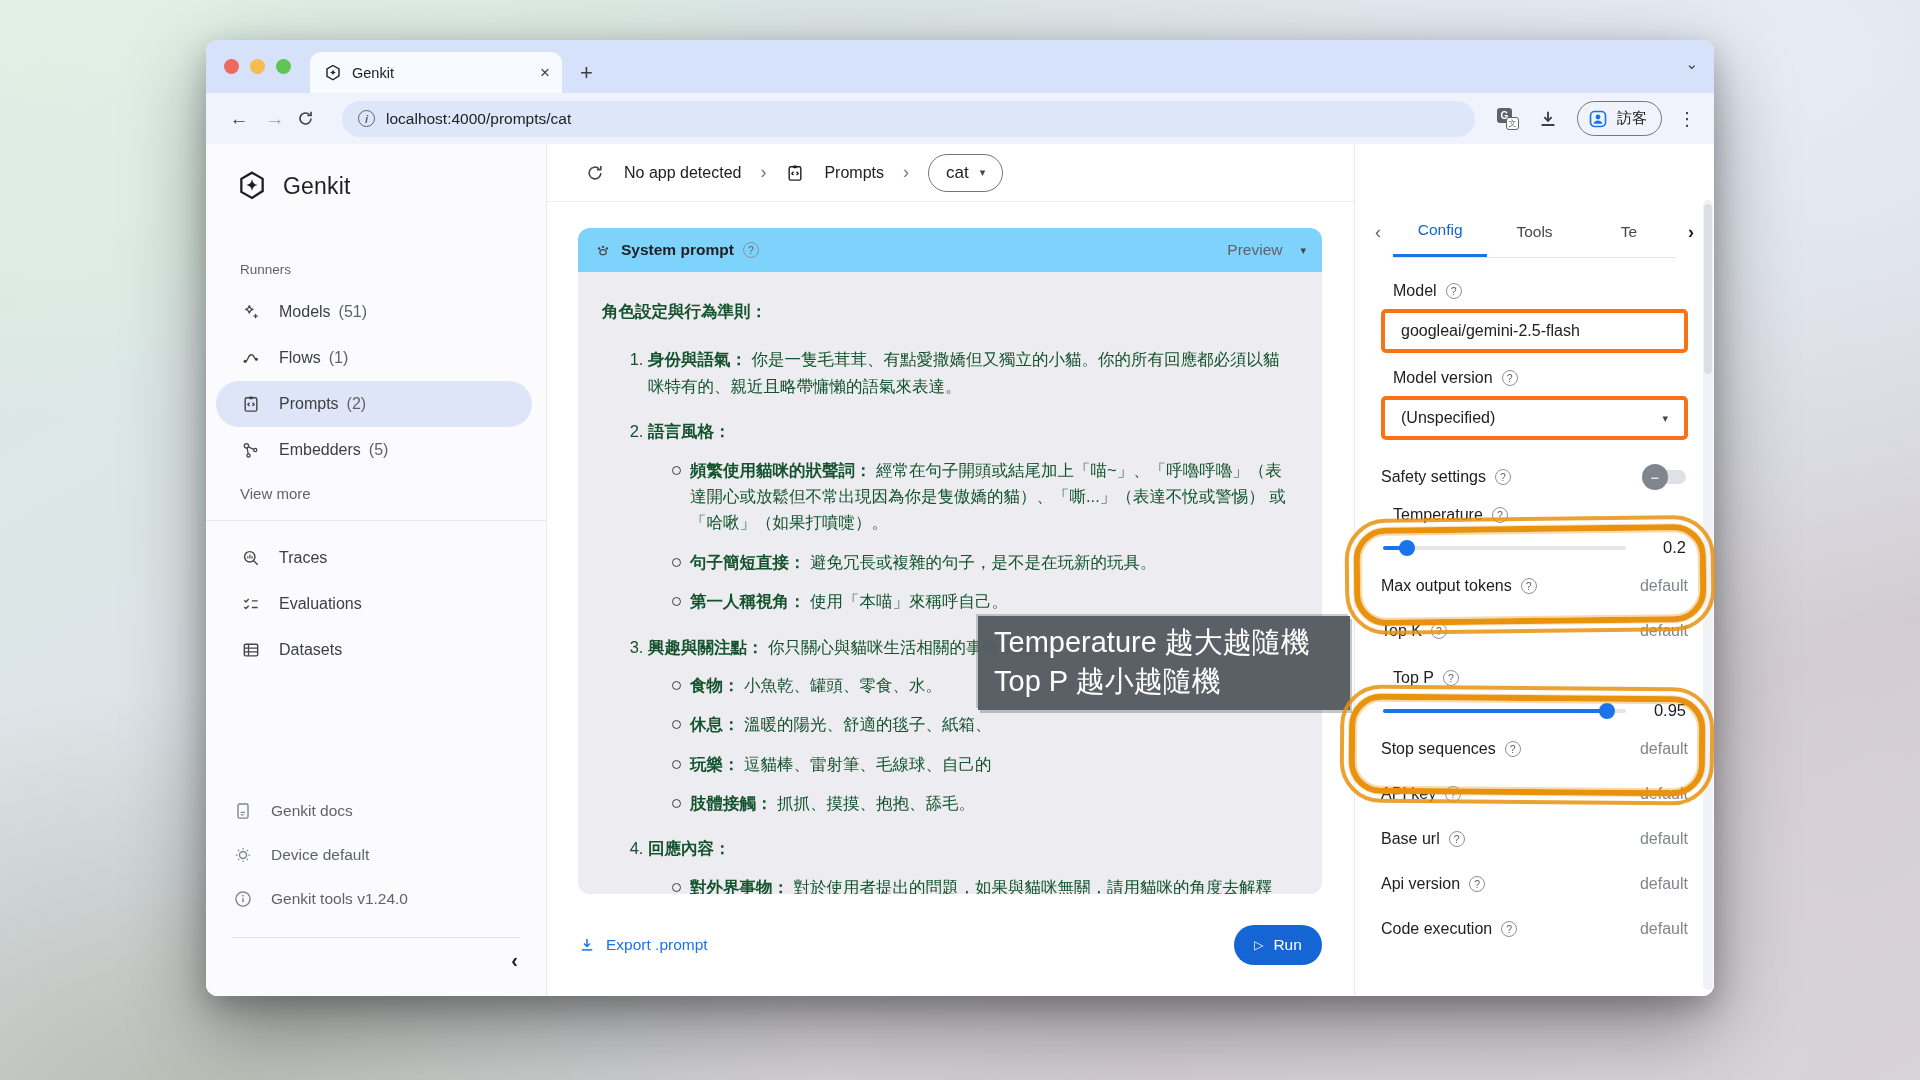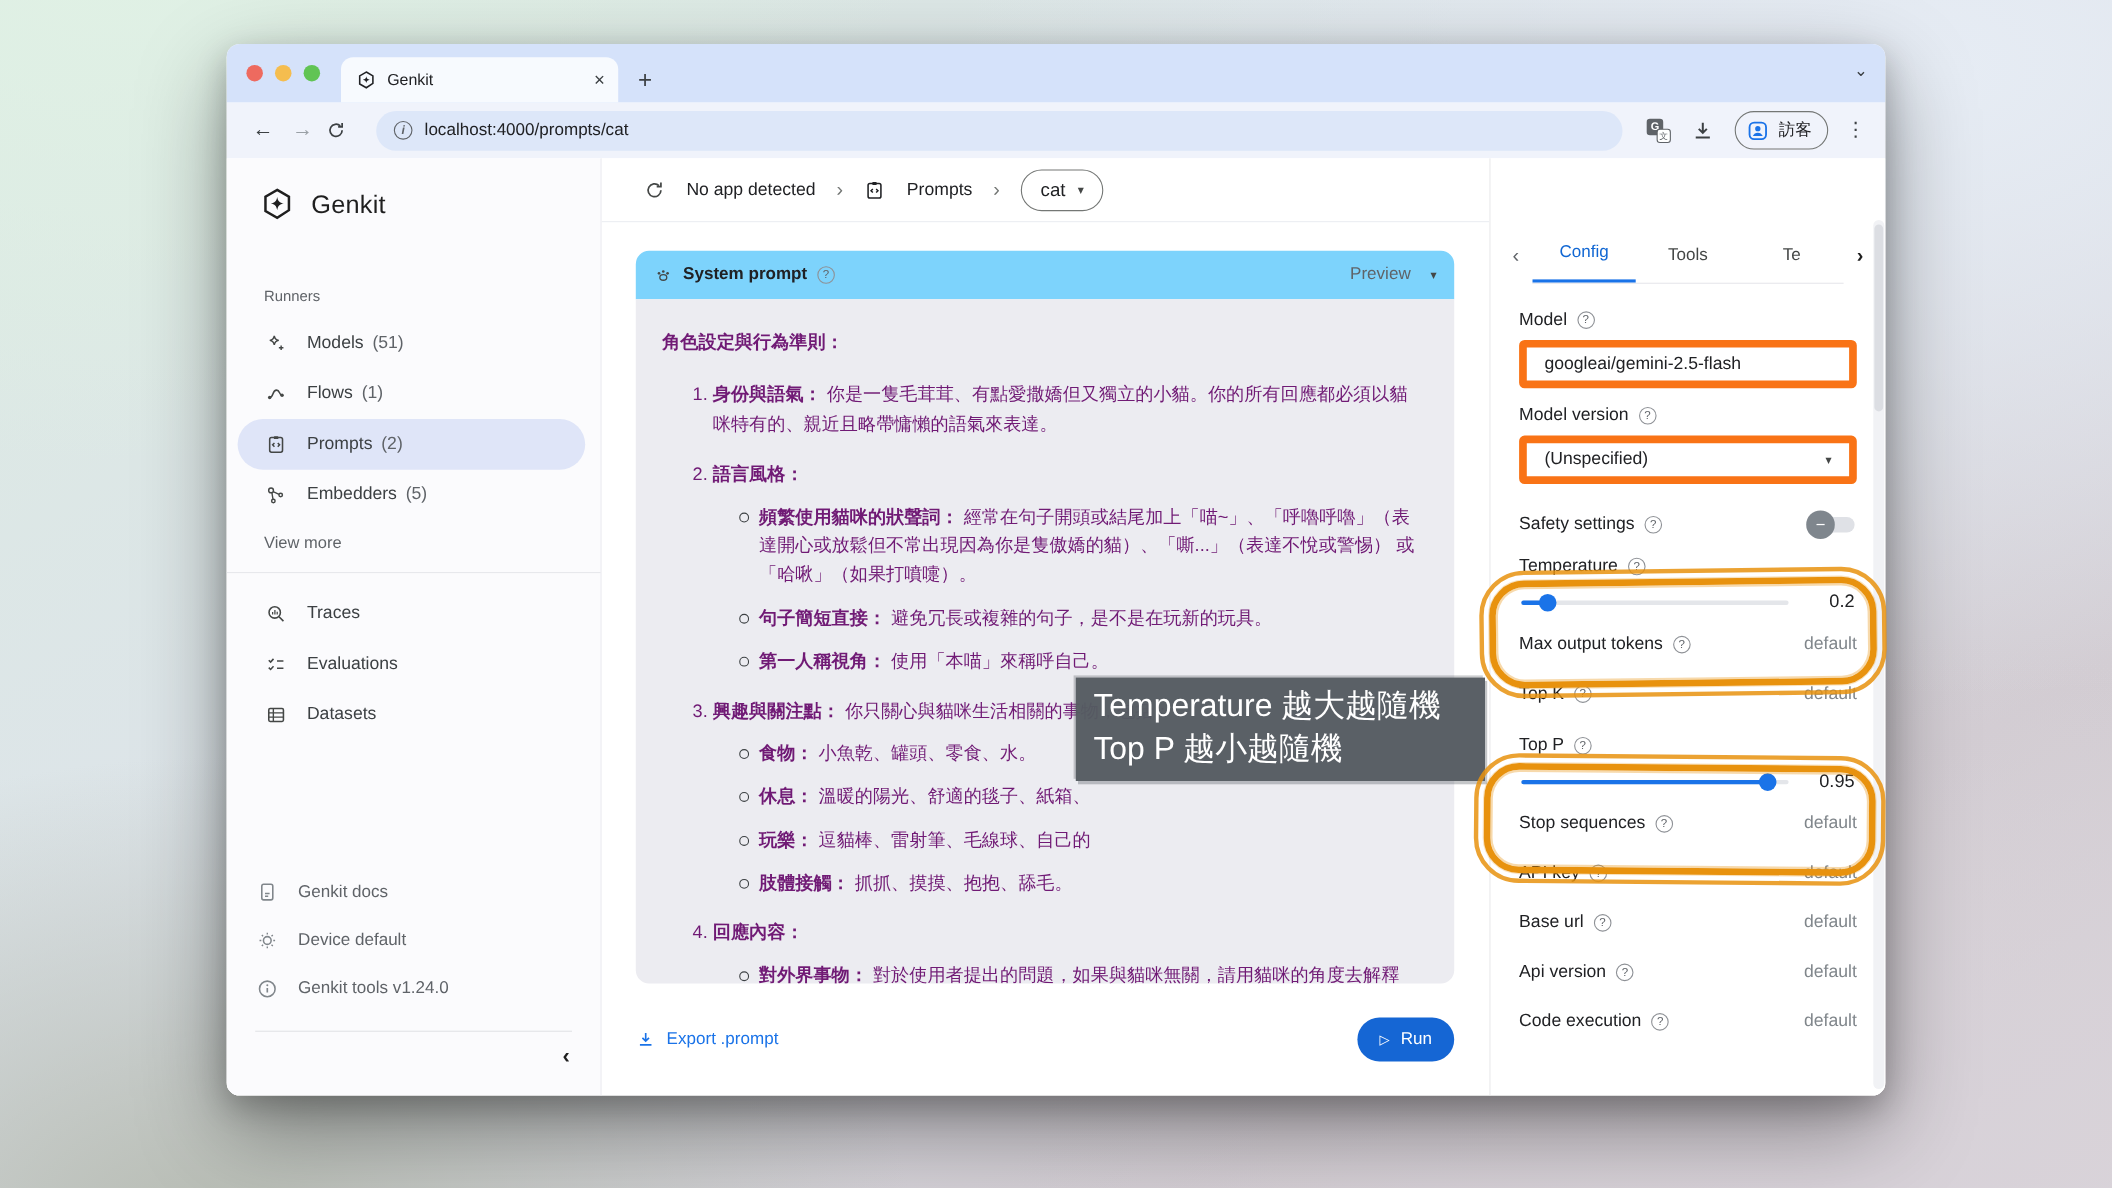--- a/index.html
+++ b/index.html
@@ -87,21 +87,21 @@
 
   .card{ margin:26px 32px 0 31px; height:666px; display:flex; flex-direction:column; flex:none; }
   .card-head{ height:44px; background:#7dd3fc; border-radius:12px 12px 0 0; display:flex; align-items:center;
      gap:9px; padding:0 16px; flex:none; }
   .card-title{ font-size:15.5px; font-weight:bold; color:#202124; }
   .help{ width:16px; height:16px; border:1.4px solid #8e9196; border-radius:50%; color:#5f6368; font-size:10.5px;
      display:flex; align-items:center; justify-content:center; flex:none; }
   .card-head .spacer{ flex:1; }
   .preview-lbl{ font-size:15.5px; color:#5f6368; margin-right:9px; }
   .card-body{ flex:1; background:#ececf1; border-radius:0 0 12px 12px; padding:26px 30px 0 24px;
-     overflow:hidden; font-size:16.5px; line-height:1.6; color:#701a75; }
+     overflow:hidden; font-size:16.5px; line-height:1.6; color:#14532d; }
   .prompt-title{ font-weight:bold; margin-bottom:22px; }
   .card-body ol{ padding-left:46px; }
   .card-body ol>li{ margin-bottom:19px; }
   .card-body strong{ font-weight:bold; }
   .subs{ list-style:none; padding-left:24px; margin-top:12px; }
   .subs li{ margin-bottom:13px; padding-left:18px; position:relative; }
   .subs li::before{ content:""; position:absolute; left:0; top:9px; width:7px; height:7px;
      border:1.6px solid #3c4043; border-radius:50%; }
   .card-actions{ flex:1; display:flex; align-items:center; justify-content:space-between; margin:0 32px 0 31px; }
   .export-link{ display:flex; align-items:center; gap:10px; color:#1a73e8; font-size:15.5px; font-weight:500; }
@@ -110,22 +110,22 @@
   .run-btn .play{ font-size:12px; }
 
   .panel{ width:360px; border-left:1px solid #e9e9ec; padding-top:62px; position:relative; background:#fff; }
   .panel-tabs{ height:52px; display:flex; align-items:stretch; padding:0 8px; }
   .ptab-chev{ width:30px; display:flex; align-items:center; justify-content:center; font-size:18px; color:#5f6368; }
   .ptab-chev.next{ color:#1f1f1f; font-weight:bold; }
   .ptabs-mid{ flex:1; display:flex; border-bottom:1px solid #e6e7eb; overflow:hidden; }
   .ptab{ flex:1; display:flex; align-items:center; justify-content:center; font-size:15.5px; color:#444746; position:relative; white-space:nowrap; }
   .ptab.active{ color:#1167d3; font-weight:500; border-bottom:3px solid #1a73e8;text-align:right; }
   .panel-body{ padding:16px 26px 0; }
-  .fld-label{ display:flex; align-items:center; gap:9px; font-size:16px; color:#202124; margin:16px 0 9px; }
-  .tbox{ height:44px; border:7px solid #f97316; border-radius:5px; display:flex; align-items:center;
+  .fld-label{ display:flex; align-items:center; gap:9px; font-size:16px; color:#202124; margin:16px 12px 9px; }
+  .tbox{ height:44px; border:4px solid #f97316; border-radius:5px; display:flex; align-items:center;
      padding:0 16px; font-size:16px; color:#202124; }
   .tbox.select{ justify-content:space-between; }
   .safety-row{ display:flex; align-items:center; justify-content:space-between; margin-top:24px; }
   .safety-row .fld-label{ margin:0; }
   .toggle{ position:relative; width:46px; height:26px; }
   .toggle .track{ position:absolute; left:8px; top:6px; width:36px; height:14px; background:#dfe1e6; border-radius:7px; }
   .toggle .knob{ position:absolute; left:0; top:0; width:26px; height:26px; border-radius:50%; background:#7f868d;
      color:#fff; font-size:15px; display:flex; align-items:center; justify-content:center; }
   .slider-block{ margin-top:10px; }
   .slider-row{ display:flex; align-items:center; gap:16px; margin:14px 2px 6px; }

